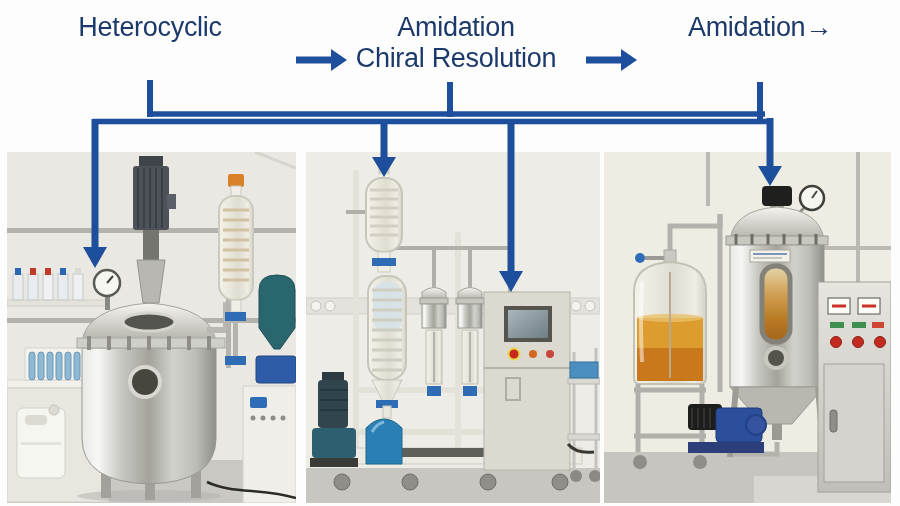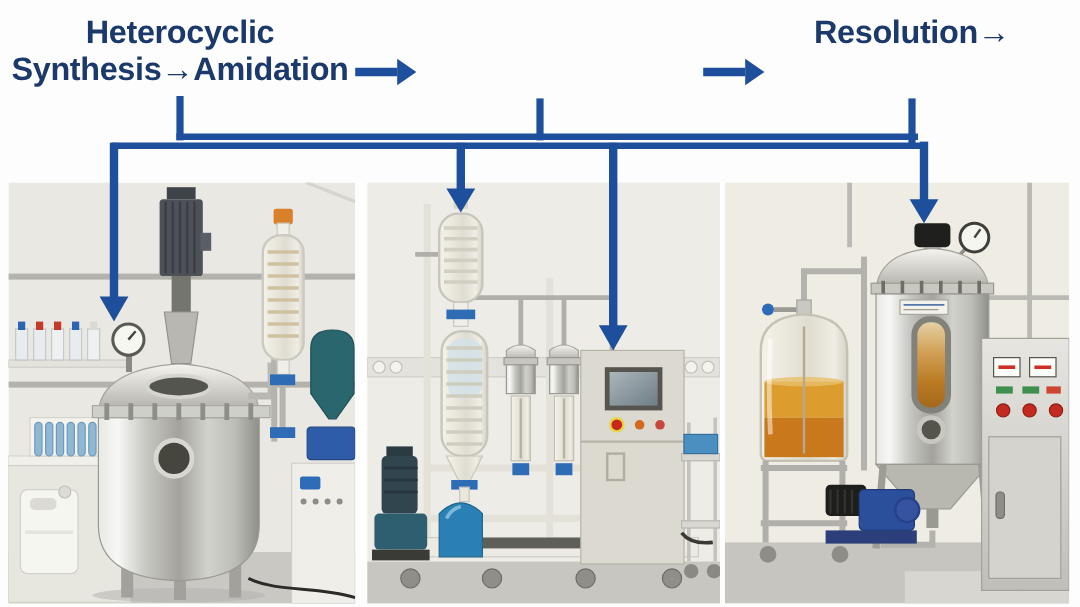--- a/index.html
+++ b/index.html
@@ -4,21 +4,21 @@
 <style>
   html,body{margin:0;padding:0;background:#ffffff;}
   .canvas{
     position:relative;width:900px;height:506px;background:#fdfdfd;
     overflow:hidden;font-family:"Liberation Sans",sans-serif;
   }
   
   .stage{
     position:absolute;top:12px;transform:translateX(-50%);
     text-align:center;white-space:nowrap;
-    font-weight:bold;font-size:27px;line-height:1.16;
+    font-weight:normal;font-size:27px;line-height:1.16;
     letter-spacing:-0.3px;color:#1b3a6b;
   }
   .stage--1{left:150px;}
   .stage--2{left:456px;}
   .stage--3{left:760px;}
   
   .overlay{position:absolute;left:0;top:0;width:900px;height:506px;z-index:5;pointer-events:none;}
   
   .photo{position:absolute;margin:0;padding:0;top:152px;height:351px;z-index:1;}
   .photo svg{display:block;width:100%;height:100%;}
@@ -66,24 +66,27 @@
       </linearGradient>
       <linearGradient id="screenGrad" x1="0" y1="0" x2="1" y2="1">
         <stop offset="0" stop-color="#aab6ba"></stop>
           <stop offset="1" stop-color="#6f7d85"></stop>
       </linearGradient>
     </defs>
   </svg>
 
   <div class="stage stage--1">
     <div>Heterocyclic</div>
-    <div>Synthesis→Amidation</div>
+  </div>
+  <div class="stage stage--2">
+    <div>Amidation</div>
+    <div>Chiral Resolution</div>
   </div>
   <div class="stage stage--3">
-    <div>Resolution→</div>
+    <div>Amidation→</div>
   </div>
 
   <svg class="overlay" viewBox="0 0 900 506">
     <g stroke="#1e4f9c" fill="none">
 
       <path d="M296 60 H331" stroke-width="7"></path>
       <path d="M586 60 H621" stroke-width="7"></path>
 
       <path d="M150 80 V117" stroke-width="6"></path>
       <path d="M450 82 V117" stroke-width="6"></path>

